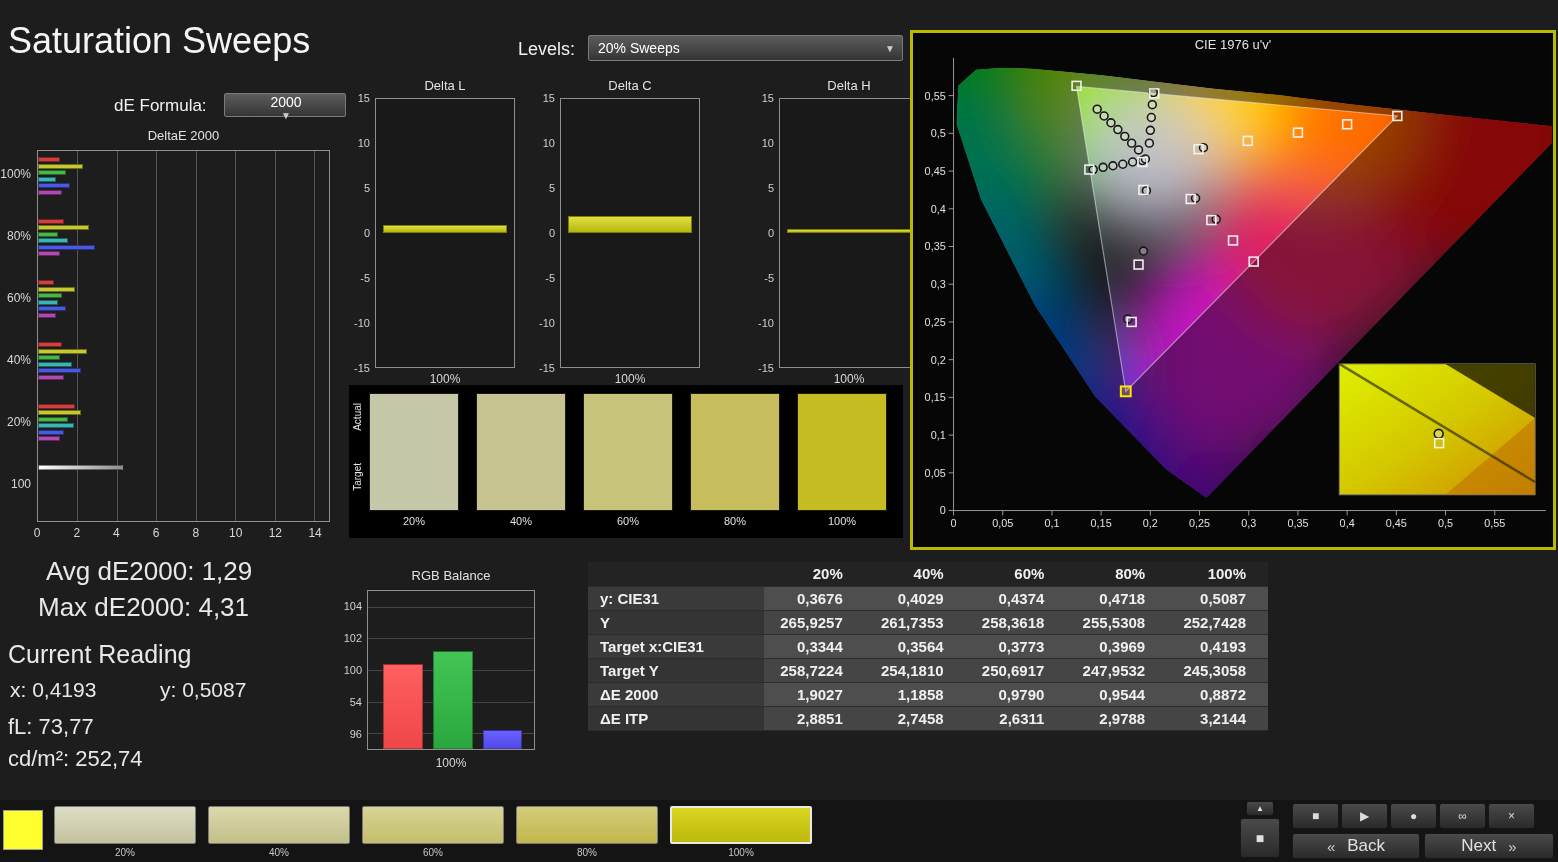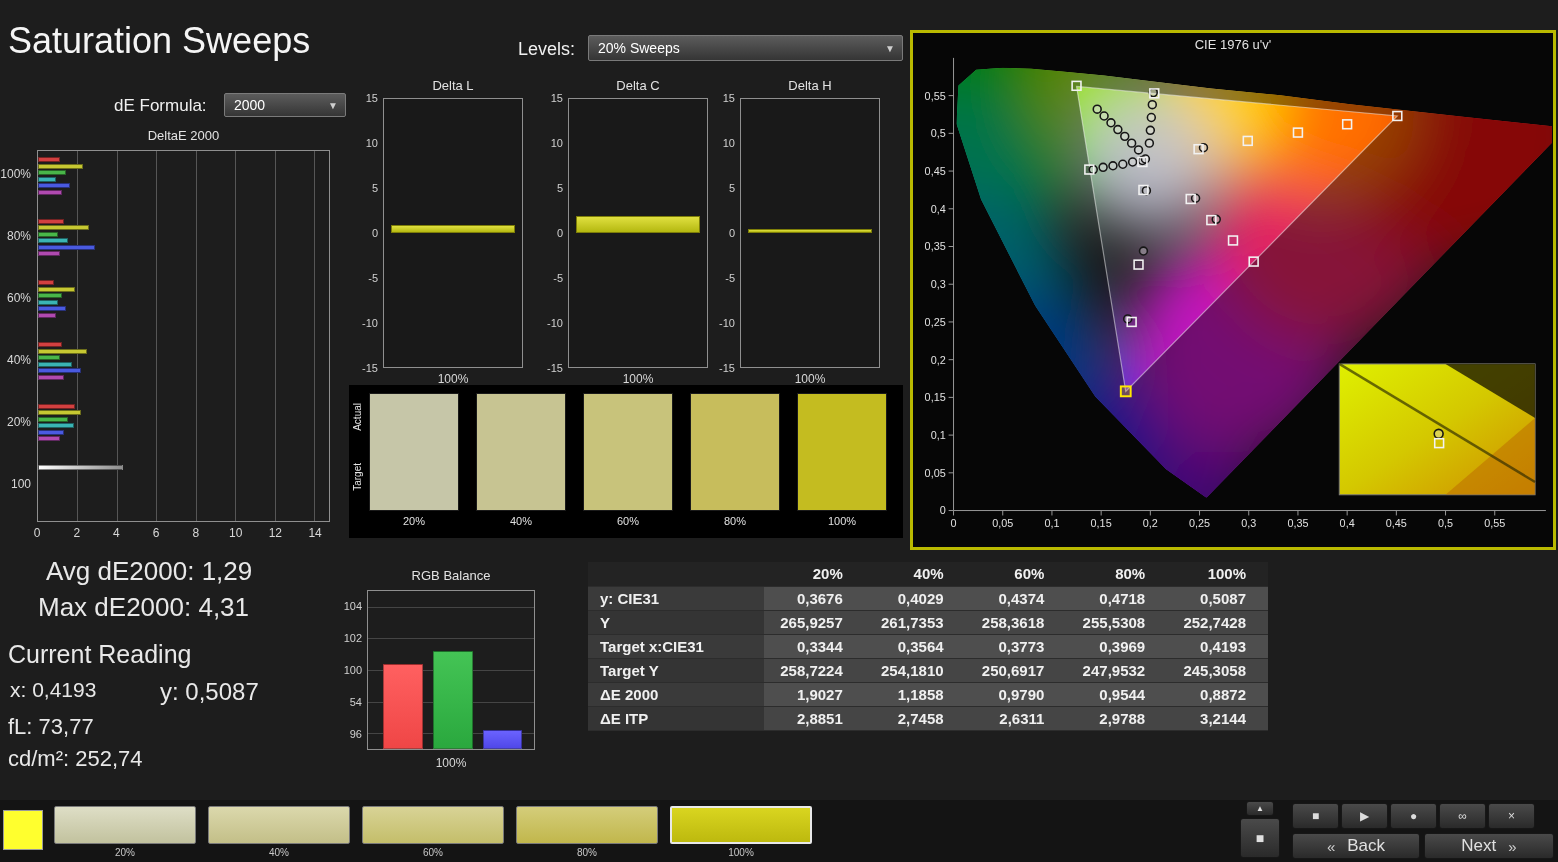--- a/index.html
+++ b/index.html
@@ -27,21 +27,21 @@
   #deltae-wrap { left:0; top:128px; width:338px; height:416px; }
   #deltae-ylabels { position:absolute; left:0; top:22px; width:35px; height:372px; }
   .de-ylabel { position:absolute; right:4px; font-size:12px; color:#d8d8d8; }
   #deltae-plot { position:absolute; left:37px; top:22px; width:293px; height:372px; border:1px solid #8f8f8f; }
   .v-grid { position:absolute; top:0; bottom:0; width:1px; background:#565656; }
   .h-bar { position:absolute; left:0; height:5px; border:1px solid rgba(0,0,0,0.45); }
   #deltae-xlabels { position:absolute; left:37px; top:398px; width:293px; height:16px; }
   .x-tick { position:absolute; transform:translateX(-50%); font-size:12px; color:#d8d8d8; }
 
   
-  .mini { position:absolute; width:172px; height:312px;margin-left:8px; }
+  .mini { position:absolute; width:172px; height:312px; }
   .mini-ylabels { position:absolute; left:0; top:20px; width:26px; height:270px; }
   .y-tick { position:absolute; right:3px; transform:translateY(-50%); font-size:11px; color:#d0d0d0; }
   .mini-plot { position:absolute; left:28px; top:20px; width:140px; height:270px; border:1px solid #8f8f8f; background:rgba(0,0,0,0.12); }
   .delta-bar { position:absolute; left:5%; width:90%; background:linear-gradient(180deg,#e0e040,#b4b810); border:1px solid #7d7d08; }
   .mini-xlabel { position:absolute; left:28px; top:294px; width:140px; text-align:center; font-size:12px; color:#d8d8d8; }
 
   
   #rgb-wrap { left:333px; top:568px; width:242px; height:212px; }
   #rgb-ylabels { position:absolute; left:0; top:22px; width:32px; height:160px; }
   #rgb-plot { position:absolute; left:34px; top:22px; width:168px; height:160px; border:1px solid #8f8f8f; }
@@ -67,21 +67,21 @@
   .m-square { fill:none; stroke:#f2f2f2; stroke-width:1.6; }
   .m-square-hl { fill:rgba(255,232,0,0.25); stroke:#ffe800; stroke-width:2; }
   .m-circle { fill:rgba(235,235,235,0.35); stroke:#161616; stroke-width:1.6; }
   .gamut-tri { fill:none; stroke:rgba(245,245,245,0.5); stroke-width:1.2; }
 
   
   #avg-de { left:46px; top:556px; font-size:26px; }
   #max-de { left:38px; top:592px; font-size:26px; }
   #current-reading { left:8px; top:640px; font-size:25px; }
   #cur-x { left:10px; top:678px; font-size:21px; }
-  #cur-y { left:160px; top:678px; font-size:24px; }
+  #cur-y { left:160px; top:678px; font-size:21px; }
   #cur-fl { left:8px; top:714px; font-size:22px; }
   #cur-cd { left:8px; top:746px; font-size:22px; }
 
   
   #results-table { position:absolute; left:588px; top:562px; width:680px;
     border-collapse:collapse; font-size:15px; font-weight:bold; color:#f0f0f0; }
   #results-table th, #results-table td { height:24px; border-bottom:1px solid #2c2c2c; }
   #results-table thead th { background:#232323; text-align:right; padding-right:22px; }
   #results-table tbody th { background:#3a3a3a; text-align:left; padding-left:12px; width:176px; }
   #results-table td { background:#4e4e4e; text-align:right; padding-right:22px; }
@@ -113,21 +113,21 @@
   }
   #back-btn { left:1292px; top:833px; width:128px; height:26px; font-size:17px; gap:12px; }
   #next-btn { left:1424px; top:833px; width:130px; height:26px; font-size:17px; gap:12px; }
   .chevron { font-size:15px; color:#cfcfcf; }
 </style>
 </head>
 <body>
 
 <div class="abs" id="page-title">Saturation Sweeps</div>
 <div class="abs ctl-label" style="left:114px; top:96px;">dE Formula:</div>
-<div class="abs dropdown" style="left:224px; top:93px; width:122px; height:24px;">
+<div class="abs dropdown" style="left:224px; top:93px; width:122px; height:24px;flex-direction:column;">
   <span>2000</span>
   <span class="arrow">▼</span>
 </div>
 <div class="abs ctl-label" style="left:518px; top:39px; font-size:18px;">Levels:</div>
 <div class="abs dropdown" style="left:588px; top:35px; width:315px; height:26px;">
   <span>20% Sweeps</span>
   <span class="arrow">▼</span>
 </div>
 
 <div class="abs" id="deltae-wrap">
@@ -217,21 +217,21 @@
       <span class="y-tick" style="top: 50%;">0</span>
       <span class="y-tick" style="top: 66.6667%;">-5</span>
       <span class="y-tick" style="top: 83.3333%;">-10</span>
       <span class="y-tick" style="top: 100%;">-15</span>
     </div>
   <div class="mini-plot">
       <div class="delta-bar" style="top: 43.6667%; height: 6.33333%;"></div>
     </div>
   <div class="mini-xlabel">100%</div>
 </div>
-<div class="mini" style="left:704px; top:78px;">
+<div class="mini" style="left:751px; top:78px;">
   <div class="chart-title" style="margin-left:28px; width:140px;">Delta H</div>
   <div class="mini-ylabels">
       <span class="y-tick" style="top: 0%;">15</span>
       <span class="y-tick" style="top: 16.6667%;">10</span>
       <span class="y-tick" style="top: 33.3333%;">5</span>
       <span class="y-tick" style="top: 50%;">0</span>
       <span class="y-tick" style="top: 66.6667%;">-5</span>
       <span class="y-tick" style="top: 83.3333%;">-10</span>
       <span class="y-tick" style="top: 100%;">-15</span>
     </div>

